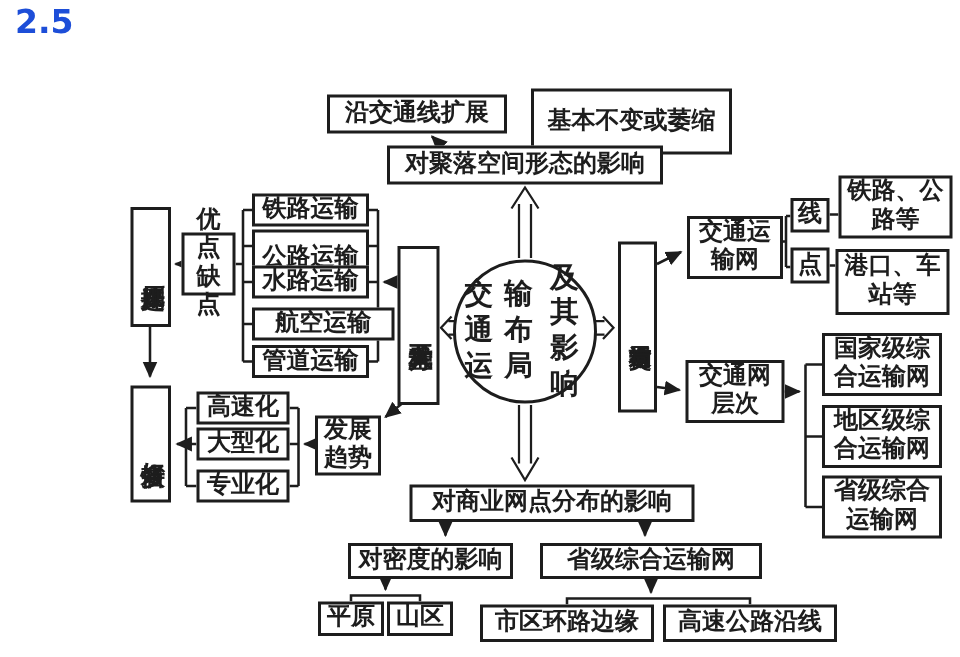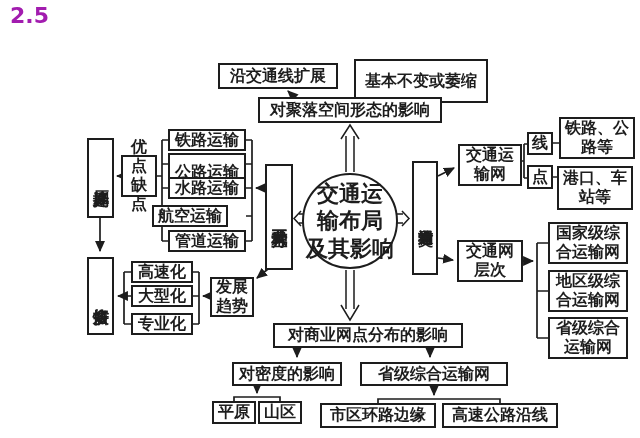--- a/index.html
+++ b/index.html
@@ -1,26 +1,26 @@
 <!DOCTYPE html>
 <html><head>
 <meta charset="utf-8">
 <style>
   html,body{margin:0;padding:0;background:#fff;}
   .stage{position:relative;width:640px;height:438px;background:#fff;overflow:hidden;
          font-family:"Liberation Serif","DejaVu Serif",serif;color:#1d1d1d;}
   .wires{position:absolute;left:0;top:0;}
   .page-label{position:absolute;left:10px;top:3px;font-family:"DejaVu Sans","Liberation Sans",sans-serif;
-              font-weight:700;font-size:22px;color:#a21caf;}
+              font-weight:700;font-size:22px;color:#1d4ed8;}
   .nb{position:absolute;box-sizing:border-box;border:2px solid #1d1d1d;background:#fff;
       display:flex;align-items:center;justify-content:center;text-align:center;
       font-weight:700;font-size:16px;line-height:1.18;padding:0 2px;}
   .sm{font-size:15px;}
   .vert{writing-mode:vertical-rl;text-orientation:upright;padding:2px 0;letter-spacing:0;}
-  .circle-node{border-radius:50%;flex-direction:column;font-size:22px;line-height:1.25;}
+  .circle-node{border-radius:50%;flex-direction:row;font-size:19px;line-height:1.25;}
   .circle-node span{display:block;}
 </style>
 </head>
 <body>
 
 <div class="stage">
 
   <svg class="wires" width="640" height="438" viewBox="0 0 640 438" xmlns="http://www.w3.org/2000/svg">
     <defs>
       <marker id="ah" viewBox="0 0 10 10" refX="9" refY="5" markerWidth="6.5" markerHeight="6.5" orient="auto">
@@ -75,21 +75,21 @@
   <div class="nb circle-node" style="left:302px;top:173px;width:96px;height:96px">
     <span>交通运</span>
     <span>输布局</span>
     <span>及其影响</span>
   </div>
 
   <div class="nb vert" style="left:265px;top:164px;width:28px;height:106px">五种主要方式</div>
   <div class="nb" style="left:168px;top:129px;width:78px;height:22px">铁路运输</div>
   <div class="nb" style="left:168px;top:153px;width:78px;height:39px">公路运输</div>
   <div class="nb" style="left:168px;top:177px;width:78px;height:22px">水路运输</div>
-  <div class="nb" style="left:152px;top:205px;width:76px;height:22px">航空运输</div>
+  <div class="nb" style="left:168px;top:205px;width:95px;height:22px">航空运输</div>
   <div class="nb" style="left:168px;top:230px;width:78px;height:22px">管道运输</div>
   <div class="nb" style="left:121px;top:155px;width:36px;height:42px">优点缺点</div>
   <div class="nb vert" style="left:87px;top:138px;width:27px;height:80px">选择原则</div>
   <div class="nb vert" style="left:87px;top:257px;width:27px;height:78px">多快好省</div>
 
   <div class="nb" style="left:131px;top:261px;width:62px;height:22px">高速化</div>
   <div class="nb" style="left:131px;top:285px;width:62px;height:22px">大型化</div>
   <div class="nb" style="left:131px;top:313px;width:62px;height:22px">专业化</div>
   <div class="nb" style="left:210px;top:277px;width:44px;height:40px">发展趋势</div>
 

